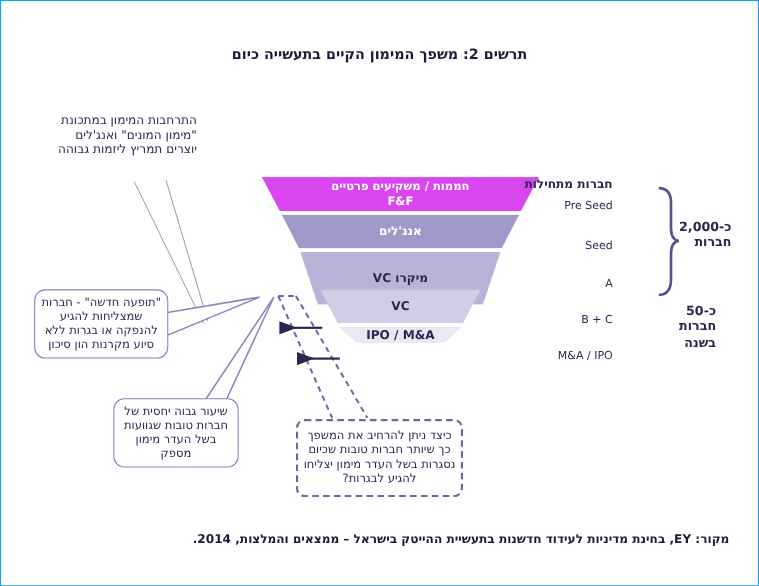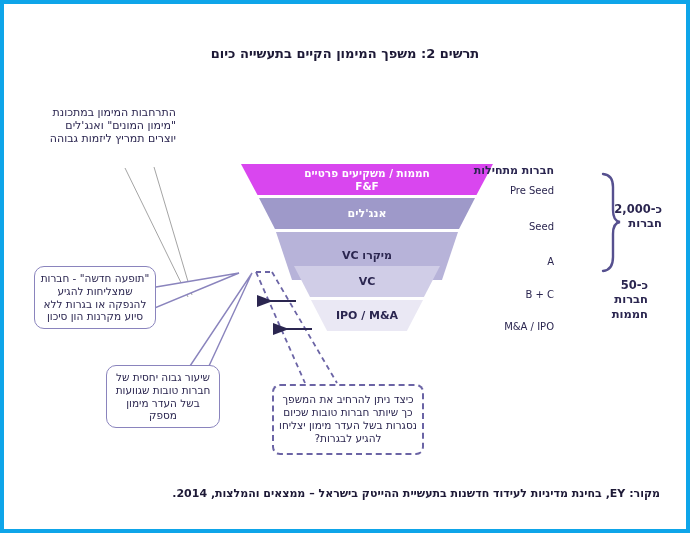--- a/index.html
+++ b/index.html
@@ -1,17 +1,17 @@
 <!DOCTYPE html>
 <html><head>
 <meta charset="utf-8">
 <style>
   html,body{margin:0;padding:0;background:#ffffff;}
   body{font-family:"DejaVu Sans","Liberation Sans",sans-serif;}
-  #page{position:relative;width:690px;height:533px;box-sizing:border-box;border:4px solid #0ea5e9;background:#ffffff;overflow:hidden;}
+  #page{position:relative;width:690px;height:533px;box-sizing:border-box;border:1px solid #0ea5e9;background:#ffffff;overflow:hidden;}
   .abs{position:absolute;}
   .title{top:42px;left:0;width:100%;text-align:center;font-size:13px;font-weight:700;color:#1d1936;}
   .left-note{top:102px;right:510px;width:134px;text-align:right;font-size:11px;line-height:1.2;color:#2b2650;z-index:2;}
   .funnel-level{display:flex;flex-direction:column;align-items:center;justify-content:center;text-align:center;font-weight:700;font-size:11px;line-height:1.2;z-index:1;}
   .stage{right:132px;text-align:right;color:#2b2650;font-size:10px;z-index:1;}
   .stage-header{font-size:11px;font-weight:700;}
   .group-label{text-align:right;font-weight:700;font-size:11.5px;line-height:1.25;color:#2b2650;z-index:1;}
   .bubble{background:#ffffff;border:1.6px solid #8a84bd;border-radius:10px;text-align:center;font-size:10.5px;line-height:1.22;color:#2b2650;padding:5px 4px;z-index:3;}
   .dashed-box{background:#ffffff;border:2px dashed #6b64a5;border-radius:8px;text-align:center;font-size:10.5px;line-height:1.25;color:#2b2650;padding:7px 5px;z-index:3;}
   .source{top:483px;right:26px;font-size:11px;font-weight:700;color:#1d1936;text-align:right;z-index:1;}
@@ -32,39 +32,39 @@
   </div>
   <div class="abs funnel-level" style="left: 255px; top: 194px; width: 216px; height: 31px; clip-path: polygon(0px 0px, 100% 0px, 92.6% 100%, 7.4% 100%); background-color: rgb(158, 153, 201);">
     <span dir="rtl" class="l1txt" style="color: rgb(255, 255, 255);">אנג'לים</span>
   </div>
   <div class="abs funnel-level" style="left: 272px; top: 228px; width: 182px; height: 48px; clip-path: polygon(0px 0px, 100% 0px, 91.2% 100%, 8.8% 100%); background-color: rgb(183, 179, 217);">
     <span dir="rtl" class="l2txt" style="color: rgb(43, 38, 80);">מיקרו VC</span>
   </div>
   <div class="abs funnel-level" style="left: 290px; top: 262px; width: 146px; height: 31px; clip-path: polygon(0px 0px, 100% 0px, 89% 100%, 11% 100%); background-color: rgb(208, 205, 231);">
     <span class="l3txt" style="color: rgb(43, 38, 80);">VC</span>
   </div>
-  <div class="abs funnel-level" style="left: 307px; top: 296px; width: 112px; height: 31px; clip-path: polygon(0px 0px, 100% 0px, 85.6% 100%, 14.4% 100%); background-color: rgb(234, 232, 244);">
+  <div class="abs funnel-level" style="left: 307px; top: 296px; width: 112px; height: 15px; clip-path: polygon(0px 0px, 100% 0px, 85.6% 100%, 14.4% 100%); background-color: rgb(234, 232, 244);">
     <span class="l4txt" style="color: rgb(43, 38, 80);">IPO / M&amp;A</span>
   </div>
 
   <div class="abs stage stage-header" style="top:160px;" dir="rtl">חברות מתחילות</div>
   <div class="abs stage" style="top:181px;">Pre Seed</div>
   <div class="abs stage" style="top:217px;">Seed</div>
   <div class="abs stage" style="top:252px;">A</div>
   <div class="abs stage" style="top:285px;">B + C</div>
   <div class="abs stage" style="top:317px;">M&amp;A / IPO</div>
 
   <div class="abs group-label" style="top:198px;right:24px;" dir="rtl">
     <div>כ-2,000</div>
     <div>חברות</div>
   </div>
   <div class="abs group-label" style="top:274px;right:38px;" dir="rtl">
     <div>כ-50</div>
     <div>חברות</div>
-    <div>חממות</div>
+    <div>בשנה</div>
   </div>
 
   <svg class="overlay" width="690" height="533" viewBox="0 0 690 533">
     <defs>
       <marker id="arrowhead" markerWidth="9" markerHeight="8" refX="1.5" refY="3" orient="auto" markerUnits="strokeWidth">
         <path d="M8,0 L0,3 L8,6 z" fill="#2b2650"></path>
       </marker>
     </defs>
 
     <g stroke="#9a9a9a" stroke-width="0.9">

